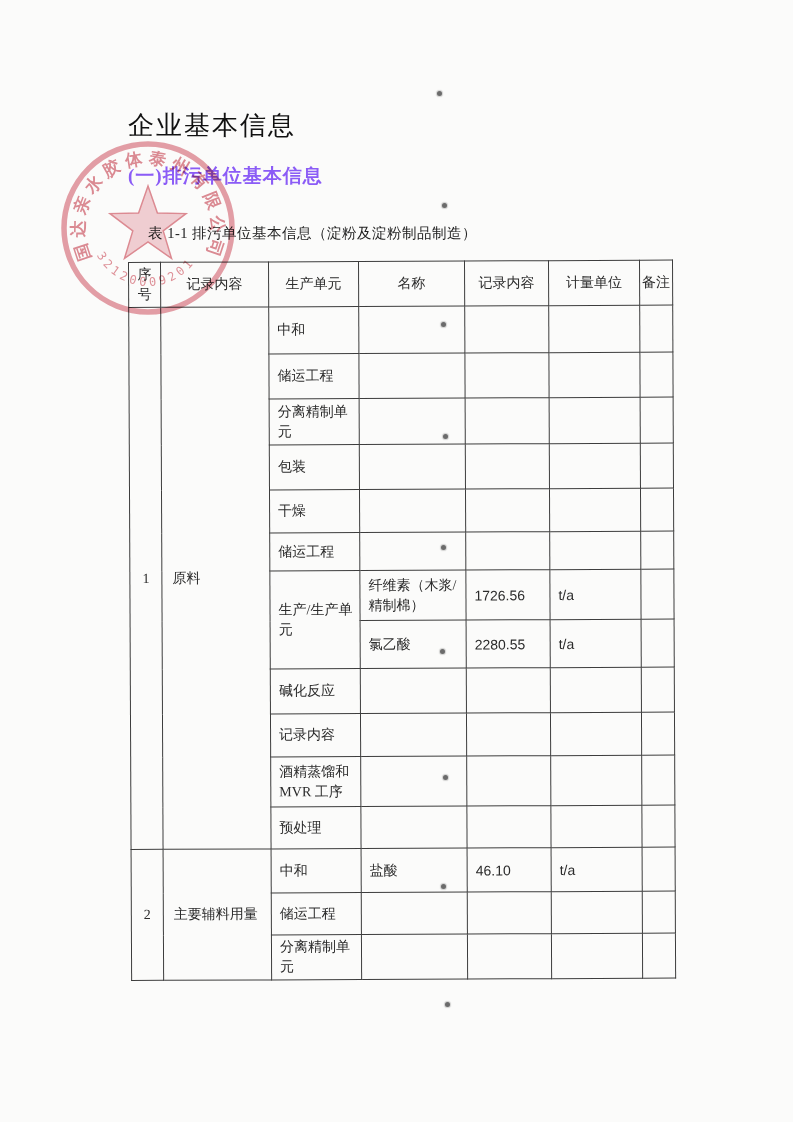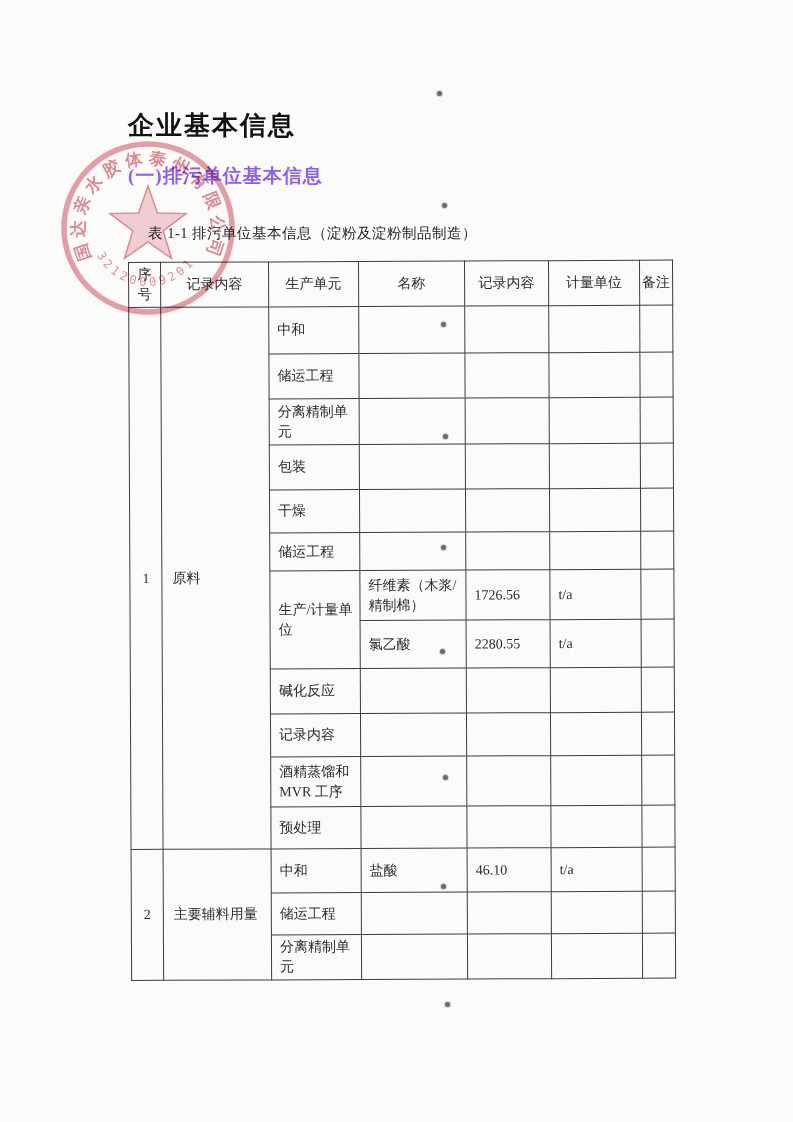--- a/index.html
+++ b/index.html
@@ -4,21 +4,21 @@
 <style>
   html,body{margin:0;padding:0;}
   body{
     width:793px;height:1122px;position:relative;overflow:hidden;
     background:#fbfbfa;
     font-family:"Liberation Serif","DejaVu Serif",serif;
     color:#2b2b2b;
   }
   .page-title{
     position:absolute;left:128px;top:108px;margin:0;
-    font-size:26px;font-weight:bold;letter-spacing:2px;color:#111;
+    font-size:26px;font-weight:normal;letter-spacing:2px;color:#111;
   }
   .section-heading{
     position:absolute;left:128px;top:163px;margin:0;
     font-size:19px;font-weight:600;letter-spacing:1px;color:#8b5cf6;
   }
   .table-caption{
     position:absolute;left:136px;top:224px;
     font-size:14.5px;letter-spacing:.5px;color:#222;margin-left:12px;
   }
   .info-table{
@@ -31,21 +31,21 @@
     font-size:14px;line-height:20px;font-weight:normal;
     vertical-align:middle;text-align:left;
     padding:2px 2px 2px 8px;
     white-space:pre-wrap;overflow:hidden;
     color:#2b2b2b;
   }
   .info-table th{text-align:center;padding:2px;}
   .seq-cell{text-align:center !important;padding:2px !important;}
   .record-cell{padding-left:10px !important;}
   .qty-cell,.measure-cell{
-    font-family:Liberation Serif, serif;
+    font-family:Liberation Sans, sans-serif;
     font-size:13.5px;
   }
   .stamp{
     position:absolute;left:50px;top:130px;width:196px;height:196px;
     mix-blend-mode:multiply;opacity:.85;pointer-events:none;
   }
   .dot{
     position:absolute;width:5px;height:5px;border-radius:50%;
     background:#6b6b6b;box-shadow:0 0 1px 1px rgba(107,107,107,.3);
   }
@@ -117,21 +117,21 @@
         <td class="note-cell"></td>
       </tr>
       <tr style="height: 38px;">
         <td class="unit-cell">储运工程</td>
         <td class="name-cell"></td>
         <td class="qty-cell"></td>
         <td class="measure-cell"></td>
         <td class="note-cell"></td>
       </tr>
       <tr style="height: 50px;">
-        <td rowspan="2" class="unit-cell">生产/计量单位</td>
+        <td rowspan="2" class="unit-cell">生产/生产单元</td>
         <td class="name-cell">纤维素（木浆/
 精制棉）</td>
         <td class="qty-cell">1726.56</td>
         <td class="measure-cell">t/a</td>
         <td class="note-cell"></td>
       </tr>
       <tr style="height: 48px;">
         <td class="name-cell">氯乙酸</td>
         <td class="qty-cell">2280.55</td>
         <td class="measure-cell">t/a</td>

